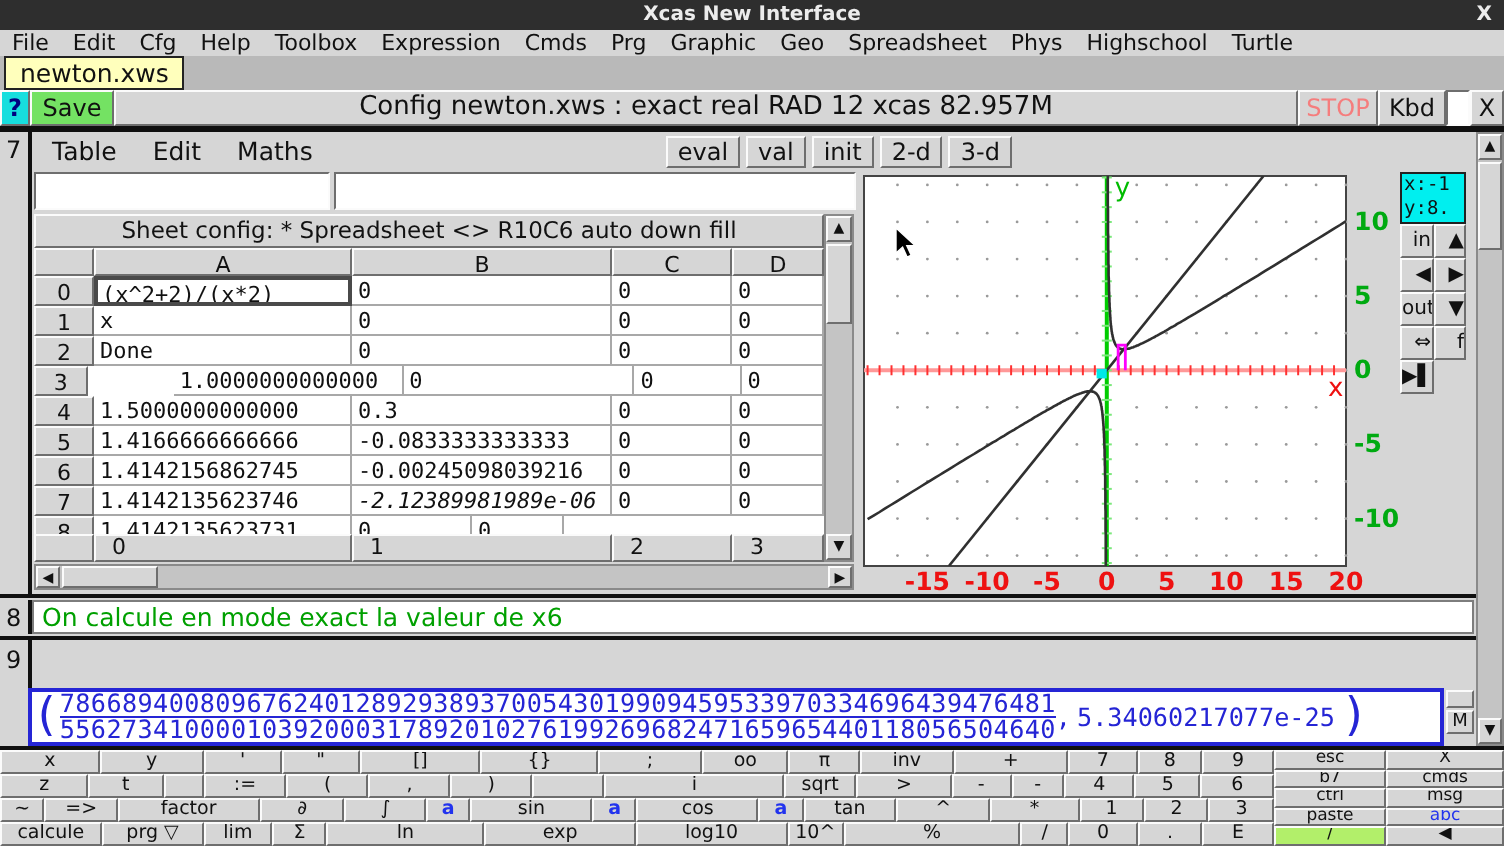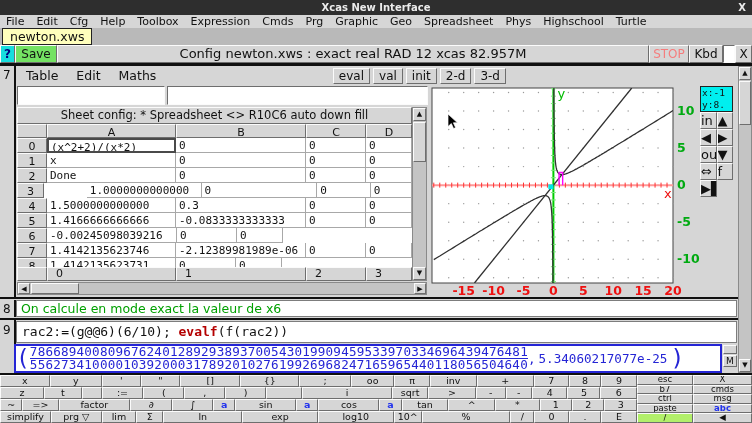--- a/index.html
+++ b/index.html
@@ -63,21 +63,21 @@
   .scroll{background:#c4c4c4;box-sizing:border-box;border:1px solid #8a8a8a}
   .sarrow{position:absolute;text-align:center;font-size:7px;line-height:11px;overflow:hidden}
   .sthumb{position:absolute}
   #sheet-vscroll{left:412px;top:41px;width:15px;height:174px}
   #sheet-hscroll{left:17px;top:216px;width:410px;height:13px}
   #session-vscroll{left:738px;top:0;width:14px;height:307px}
   #graph-panel{left:700px;top:20px;width:33px}
   #coord-box{background:#00efef;border:1px solid #222;font-family:"DejaVu Sans Mono",monospace;
              font-size:9.5px;line-height:12px;padding:0 1px;box-sizing:border-box}
   .panel-row{display:flex;height:17px}
-  .panel-btn{width:50%;font-size:13px;line-height:15px;text-align:left;overflow:hidden;box-sizing:border-box}
+  .panel-btn{width:50%;font-size:10px;line-height:15px;text-align:right;overflow:hidden;box-sizing:border-box}
 
   #sep7{left:0;top:231px;width:740px;height:2px;background:#101010}
 
   
   #lvl8-box{left:16px;top:234px;width:721px;height:17px;background:#fff;border:1px solid #7d7d7d;
             color:#00a000;font-size:12.5px;line-height:15px;padding-left:4px;box-sizing:border-box;
             white-space:nowrap;overflow:hidden}
   #sep8{left:0;top:252px;width:740px;height:2px;background:#101010}
 
   
@@ -103,21 +103,21 @@
   .kb-row{display:flex;height:12px}
   .key{box-sizing:border-box;border:1px solid;border-color:#fbfbfb #6e6e6e #6e6e6e #fbfbfb;background:#d6d6d6;
        font-size:9.5px;line-height:9px;text-align:center;overflow:hidden;white-space:nowrap}
   .key.blue{color:#2233ee;font-weight:bold}
   #kb-side{width:115px;display:flex;flex-direction:column}
   .side-row{display:flex;height:9.6px}
   .side-key{box-sizing:border-box;border:1px solid;border-color:#fbfbfb #6e6e6e #6e6e6e #fbfbfb;background:#d6d6d6;
             font-size:8.5px;line-height:7px;text-align:center;overflow:hidden}
   .side-key.c1{width:56px}
   .side-key.c2{width:59px}
-  .side-key.blue{color:#2233ee;font-weight:bold}
+  .side-key.blue{color:#2233ee;font-weight:normal}
   .side-key.green{background:#b2ef6a}
 </style>
 </head>
 <body>
 
 <div class="abs" id="titlebar">
   <span>Xcas New Interface</span>
   <span id="title-close">X</span>
 </div>
 
@@ -203,28 +203,29 @@
       </div>
       <div class="srow">
         <div class="scell shdr" style="width: 30px;">5</div>
         <div class="scell" style="width: 129px;">1.4166666666666</div>
         <div class="scell" style="width: 130px;">-0.0833333333333</div>
         <div class="scell" style="width: 60px;">0</div>
         <div class="scell" style="width: 46px;">0</div>
       </div>
       <div class="srow">
         <div class="scell shdr" style="width: 30px;">6</div>
+        <div class="scell" style="width: 129px;">1.4142156862745</div>
         <div class="scell" style="width: 130px;">-0.00245098039216</div>
         <div class="scell" style="width: 60px;">0</div>
         <div class="scell" style="width: 46px;">0</div>
       </div>
       <div class="srow">
         <div class="scell shdr" style="width: 30px;">7</div>
         <div class="scell" style="width: 129px;">1.4142135623746</div>
-        <div class="scell" style="width: 130px;">-2.12389981989e-06</div>
+        <div class="scell" style="width: 130px; font-style: italic;">-2.12389981989e-06</div>
         <div class="scell" style="width: 60px;">0</div>
         <div class="scell" style="width: 46px;">0</div>
       </div>
       <div class="srow">
         <div class="scell shdr" style="width: 30px;">8</div>
         <div class="scell" style="width: 129px;">1.4142135623731</div>
         <div class="scell" style="width: 60px;">0</div>
         <div class="scell" style="width: 46px;">0</div>
       </div>
     </div>
@@ -564,21 +565,20 @@
 
   <div class="abs" id="sep7"></div>
 
   <div class="lvlnum" style="top:236px">8</div>
   <div class="lvlline" style="top:234px;height:17px"></div>
   <div class="abs" id="lvl8-box">On calcule en mode exact la valeur de x6</div>
   <div class="abs" id="sep8"></div>
 
   <div class="lvlnum" style="top:257px">9</div>
   <div class="lvlline" style="top:253px;height:54px"></div>
-  <div class="abs" id="lvl9-box"><span>rac2:=(g@@6)(6/10); </span><span class="kw">evalf</span><span>(f(rac2))</span></div>
 
   <div class="abs" id="lvl9-out">
     <span class="paren">(</span>
     <span class="frac">
       <span class="num" style="display:block">7866894008096762401289293893700543019909459533970334696439476481</span>
       <span style="display:block">5562734100001039200031789201027619926968247165965440118056504640</span>
     </span>
     <span id="out-sep" style="font-size:12.6px">,</span>
     <span id="out-val">5.34060217077e-25</span>
     <span class="paren">)</span>
@@ -644,21 +644,21 @@
         <div class="key" style="width: 60.8599px;">cos</div>
         <div class="key blue" style="width: 22.3153px;">a</div>
         <div class="key" style="width: 46.6592px;">tan</div>
         <div class="key" style="width: 46.6592px;">^</div>
         <div class="key" style="width: 44.6306px;">*</div>
         <div class="key" style="width: 32.4586px;">1</div>
         <div class="key" style="width: 32.4586px;">2</div>
         <div class="key" style="width: 32.4586px;">3</div>
       </div>
       <div class="kb-row">
-        <div class="key" style="width: 50.8302px;">simplify</div>
+        <div class="key" style="width: 50.8302px;">calcule</div>
         <div class="key" style="width: 50.8302px;">prg ▽</div>
         <div class="key" style="width: 34.6078px;">lim</div>
         <div class="key" style="width: 27.0374px;">Σ</div>
         <div class="key" style="width: 78.9491px;">ln</div>
         <div class="key" style="width: 75.7046px;">exp</div>
         <div class="key" style="width: 75.7046px;">log10</div>
         <div class="key" style="width: 28.1188px;">10^</div>
         <div class="key" style="width: 88.6825px;">%</div>
         <div class="key" style="width: 23.7929px;">/</div>
         <div class="key" style="width: 34.6078px;">0</div>

